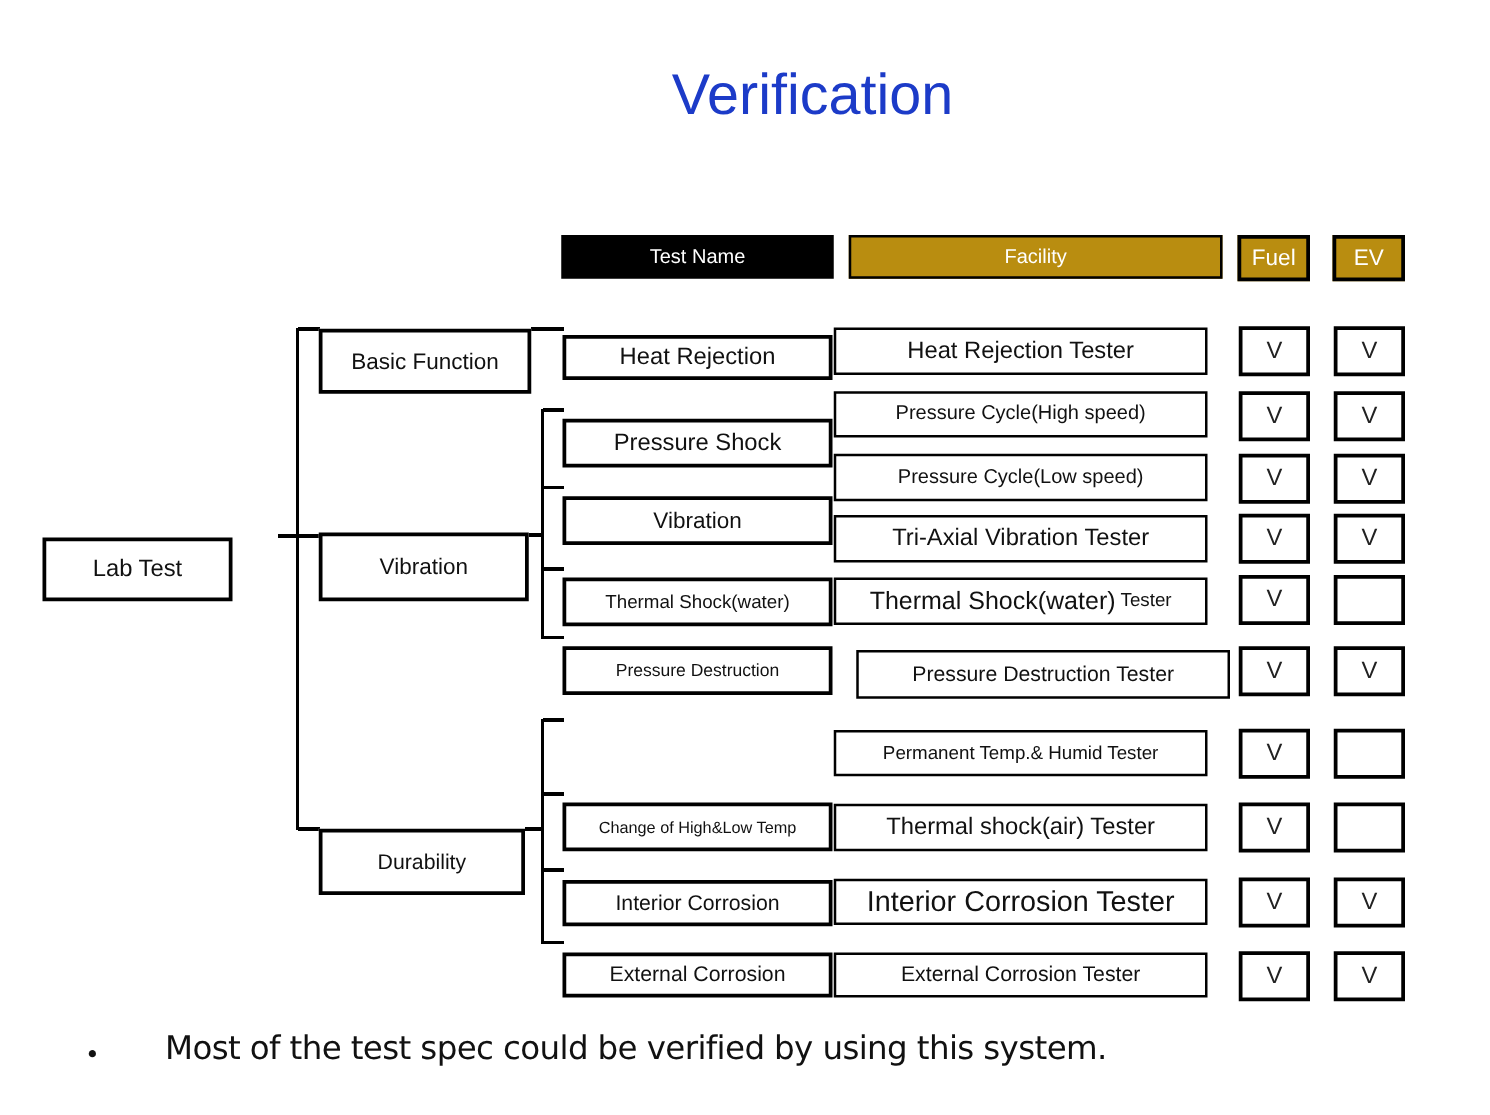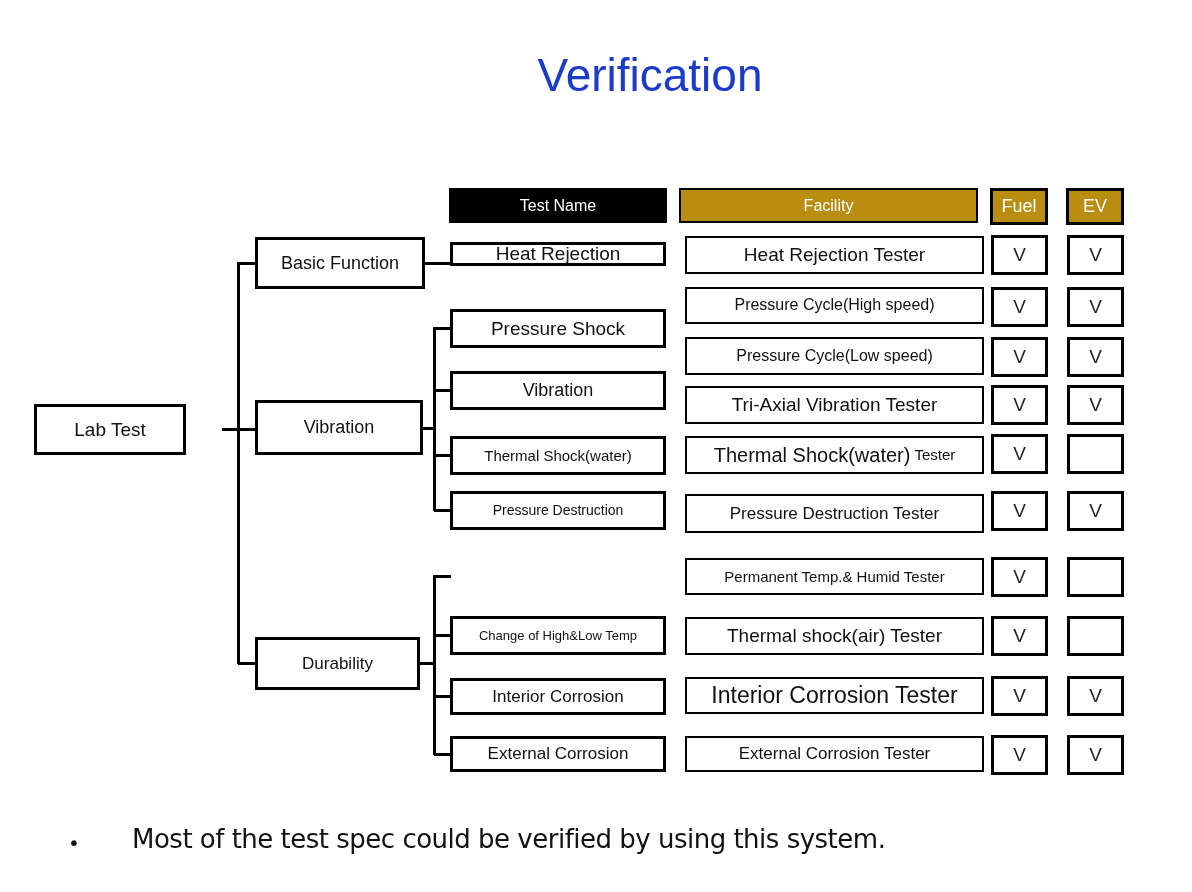--- a/index.html
+++ b/index.html
@@ -14,25 +14,25 @@
   .title{
     position:absolute;left:400px;top:48px;width:500px;
     text-align:center;
     font-size:46px;font-weight:400;color:#1C3BC8;
     margin:0;letter-spacing:0px;
   }
   svg.connectors{position:absolute;left:0;top:0;width:1192px;height:892px;}
   .box{
     position:absolute;box-sizing:border-box;
     display:flex;align-items:center;justify-content:center;
-    background:#fff;color:#111;text-align:center;line-height:1.05;
+    background:#fff;color:#111;text-align:center;line-height:1.05;margin-top:26px;
   }
   .node{border:3px solid #000;}
   .tbox{left:450px;width:216px;height:39px;border:3px solid #000;}
-  .fbox{left:685px;width:299px;height:38px;border:2px solid #000;}
+  .fbox{left:667px;width:299px;height:38px;border:2px solid #000;}
   .cell{width:57px;height:40px;border:3px solid #000;font-size:19px;color:#222;}
   .cell.fuel{left:991px;}
   .cell.ev{left:1067px;}
   .hdr{
     position:absolute;box-sizing:border-box;
     display:flex;align-items:center;justify-content:center;
     color:#fff;font-size:16px;
   }
   .hdr-test{left:449px;top:188px;width:218px;height:35px;background:#000;}
   .hdr-gold{background:#B98D10;border:2px solid #000;}
@@ -88,21 +88,21 @@
   <div class="box node" style="left:34px;top:404px;width:152px;height:51px;font-size:19px">Lab Test</div>
   <div class="box node" style="left:255px;top:237px;width:170px;height:52px;font-size:18px">Basic Function</div>
   <div class="box node" style="left:255px;top:400px;width:168px;height:55px;font-size:18px">Vibration</div>
   <div class="box node" style="left:255px;top:637px;width:165px;height:53px;font-size:17px">Durability</div>
 
   <div class="hdr hdr-test">Test Name</div>
   <div class="hdr hdr-gold hdr-facility">Facility</div>
   <div class="hdr hdr-gold hdr-fuel">Fuel</div>
   <div class="hdr hdr-gold hdr-ev">EV</div>
 
-  <div class="box tbox" style="top:242px;height:24px;font-size:19px">Heat Rejection</div>
+  <div class="box tbox" style="top:242px;height:36px;font-size:19px">Heat Rejection</div>
   <div class="box tbox" style="top:309px;font-size:19px">Pressure Shock</div>
   <div class="box tbox" style="top:371px;font-size:18px">Vibration</div>
   <div class="box tbox" style="top:436px;font-size:15px">Thermal Shock(water)</div>
   <div class="box tbox" style="top:491px;font-size:14px">Pressure Destruction</div>
   <div class="box tbox" style="top:616px;font-size:13px">Change of High&amp;Low Temp</div>
   <div class="box tbox" style="top:678px;height:37px;font-size:17px">Interior Corrosion</div>
   <div class="box tbox" style="top:736px;height:36px;font-size:17px">External Corrosion</div>
 
   <div class="box fbox" style="top:236px;font-size:19px">Heat Rejection Tester</div>
   <div class="box fbox" style="top:287px;height:37px;font-size:16px">Pressure Cycle(High speed)</div>

